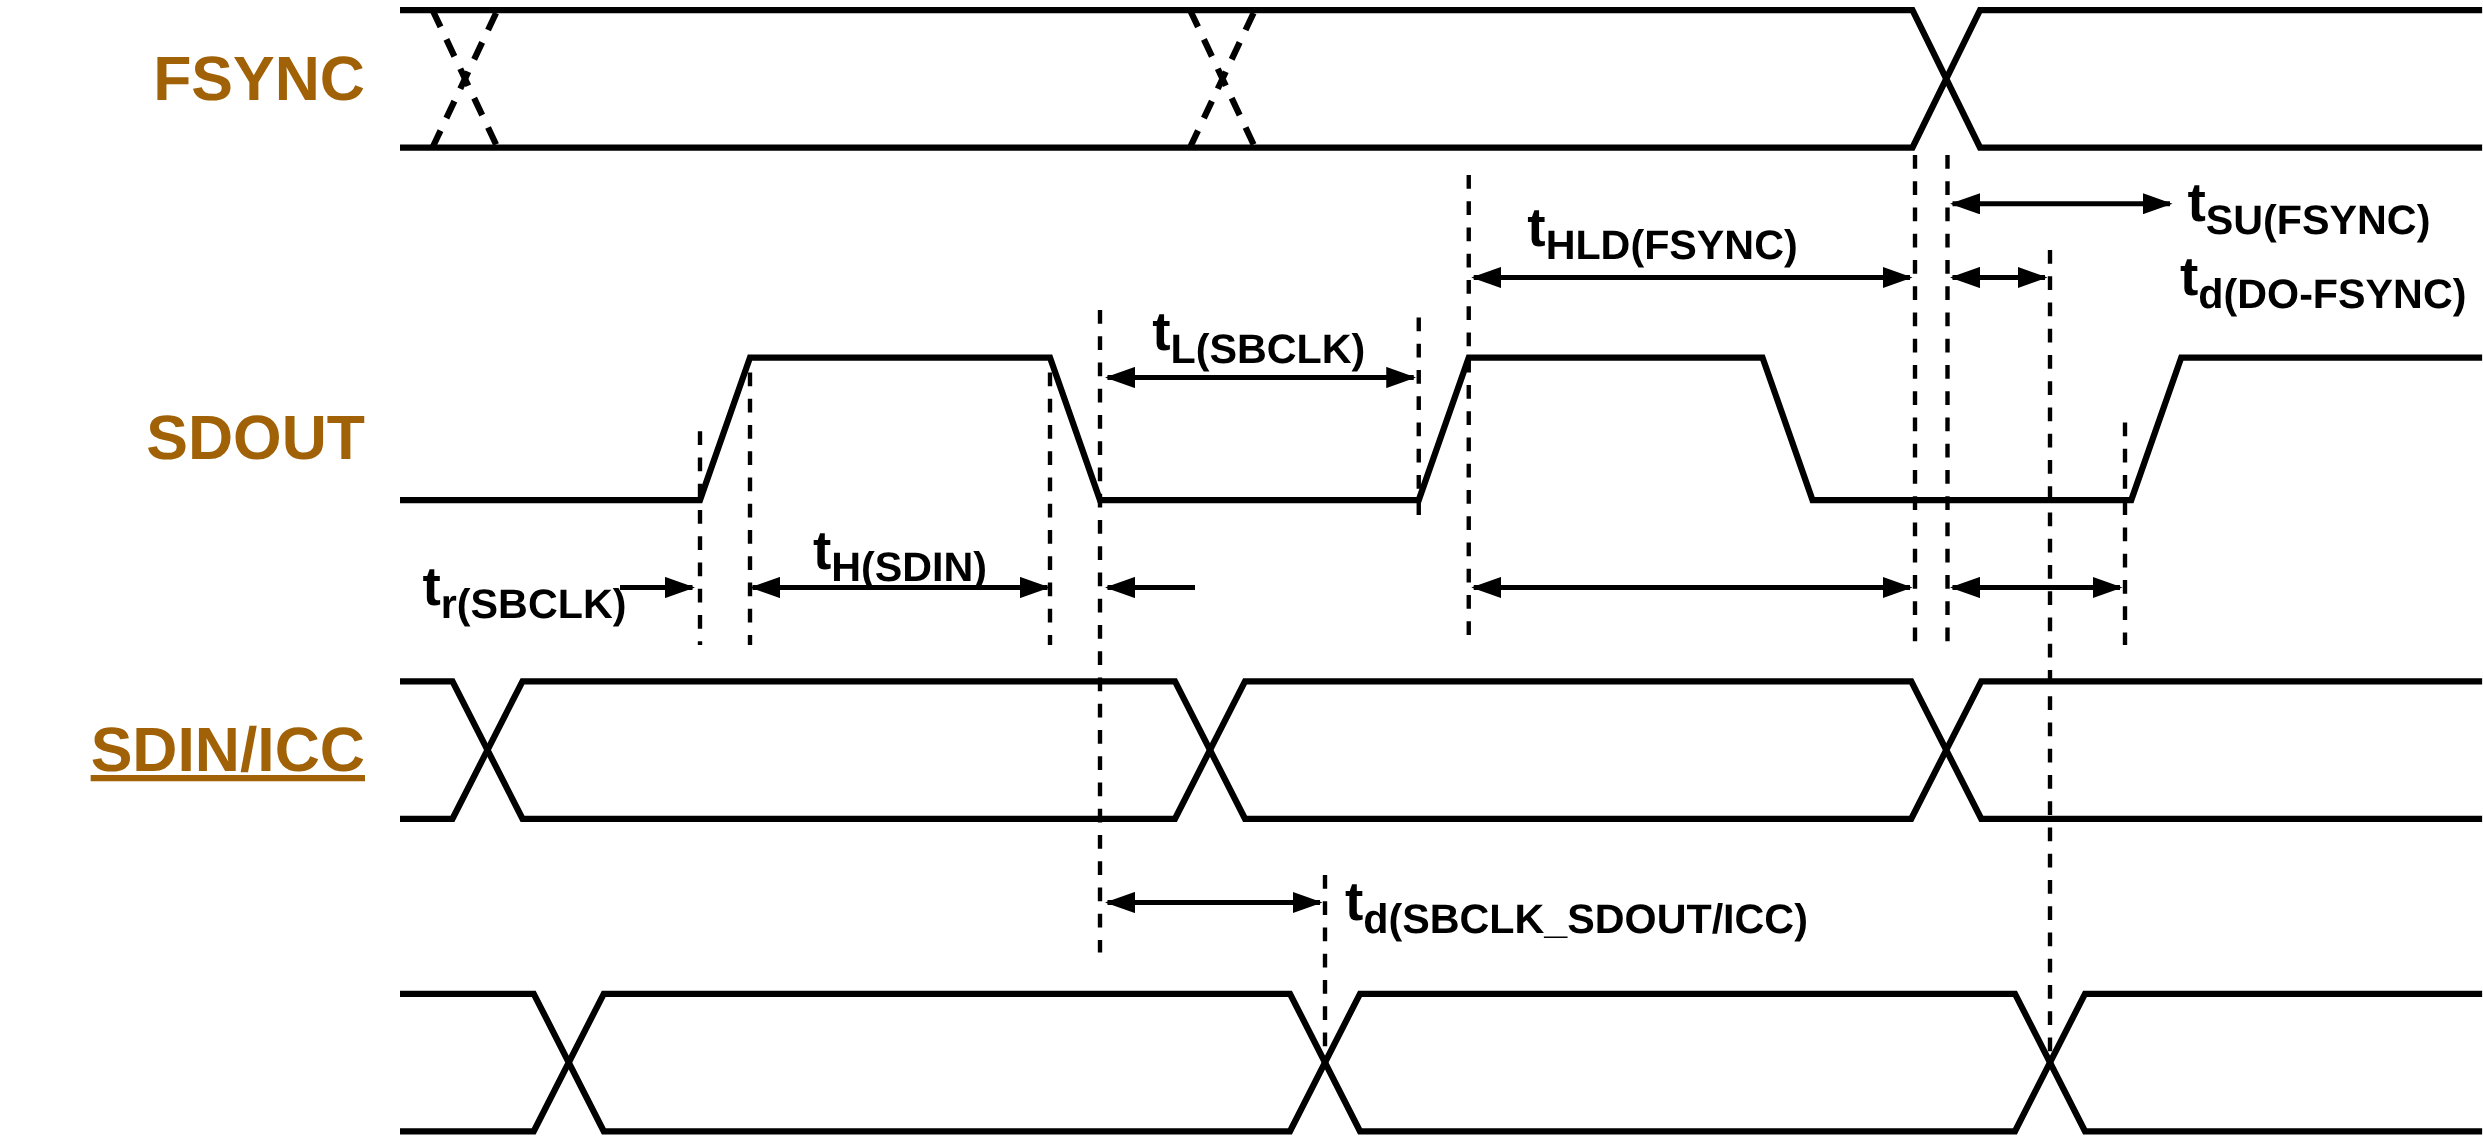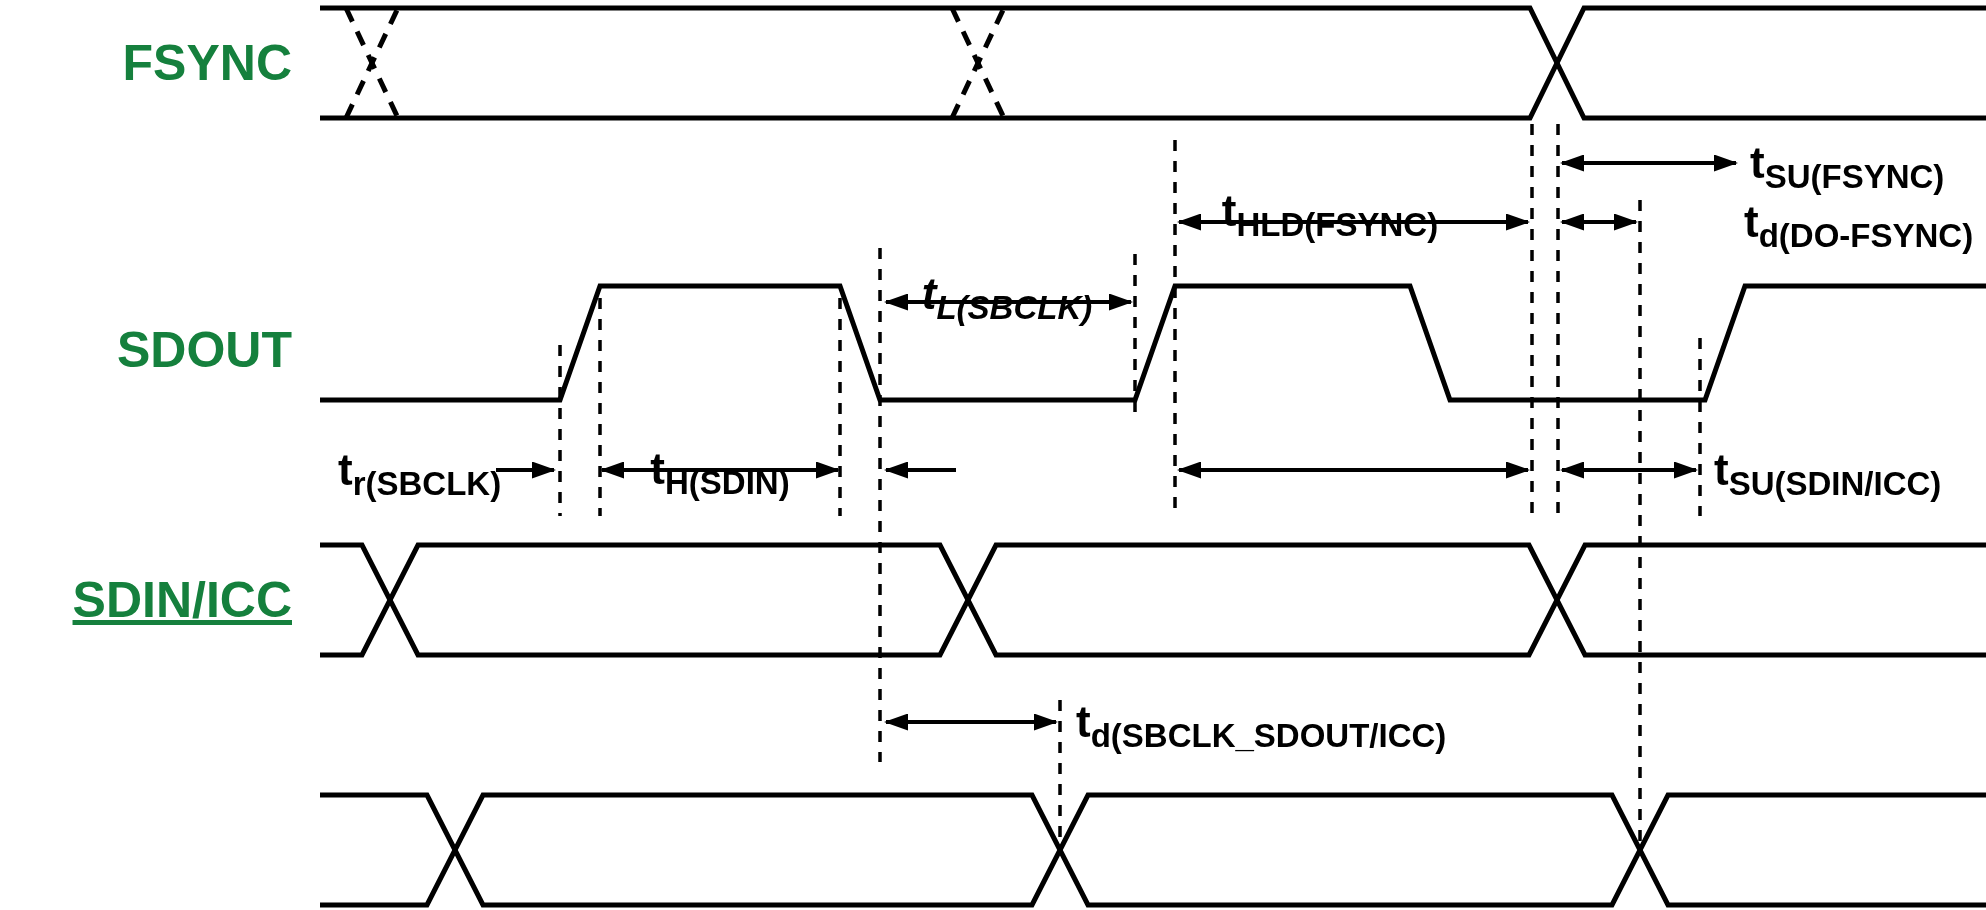--- a/index.html
+++ b/index.html
@@ -15,34 +15,34 @@
   .wave path { stroke: #000; stroke-width: 5; fill: none; stroke-linejoin: miter; }
   .dashx path { stroke: #000; stroke-width: 5; fill: none; stroke-dasharray: 15 11; }
   .ref line { stroke: #000; stroke-width: 3.5; stroke-dasharray: 11 10; }
   .arr line { stroke: #000; stroke-width: 4; }
   .sig {
     position: absolute;
     width: 292px;
     text-align: right;
     font-size: 50px;
     font-weight: bold;
-    color: #15803d;
+    color: #a16207;
     line-height: 56px;
     white-space: nowrap;
   }
   .ann {
     position: absolute;
     font-size: 44px;
     font-weight: bold;
     color: #000;
     line-height: 48px;
     white-space: nowrap;
   }
   .ann sub { font-size: 33px; vertical-align: -10px; font-weight: bold; }
-  .centered { transform: translateX(-50%); margin-top: 28px; }
+  .centered { transform: translateX(-50%); }
 </style>
 </head>
 <body>
 
 <div class="canvas">
 
   <svg width="1986" height="910" viewBox="0 0 1986 910">
     <defs>
       <marker id="ah" viewBox="0 0 24 17" refX="22" refY="8.5" markerWidth="24" markerHeight="17" markerUnits="userSpaceOnUse" orient="auto-start-reverse">
         <path d="M0,0 L24,8.5 L0,17 Z" fill="#000"></path>
@@ -104,26 +104,25 @@
 
   <div class="sig" style="left:0; top:35px;">FSYNC</div>
   <div class="sig" style="left:0; top:322px;">SDOUT</div>
   <div class="sig" style="left:0; top:572px;text-decoration:underline;">SDIN/ICC</div>
 
   <div class="ann" style="left:338px; top:446px;"><span>t</span><sub>r(SBCLK)</sub></div>
 
   <div class="ann centered" style="left:720px; top:417px;"><span>t</span><sub>H(SDIN)</sub></div>
 
 
-  <div class="ann centered" style="left:1007px; top:242px;font-style:italic;"><span>t</span><sub>L(SBCLK)</sub></div>
+  <div class="ann centered" style="left:1007px; top:242px;"><span>t</span><sub>L(SBCLK)</sub></div>
 
   <div class="ann centered" style="left:1330px; top:159px;"><span>t</span><sub>HLD(FSYNC)</sub></div>
 
   <div class="ann" style="left:1750px; top:139px;"><span>t</span><sub>SU(FSYNC)</sub></div>
 
   <div class="ann" style="left:1744px; top:198px;"><span>t</span><sub>d(DO-FSYNC)</sub></div>
 
 
-  <div class="ann" style="left:1714px; top:446px;"><span>t</span><sub>SU(SDIN/ICC)</sub></div>
 
   <div class="ann" style="left:1076px; top:698px;"><span>t</span><sub>d(SBCLK_SDOUT/ICC)</sub></div>
 
 </div>
 
 </body></html>

